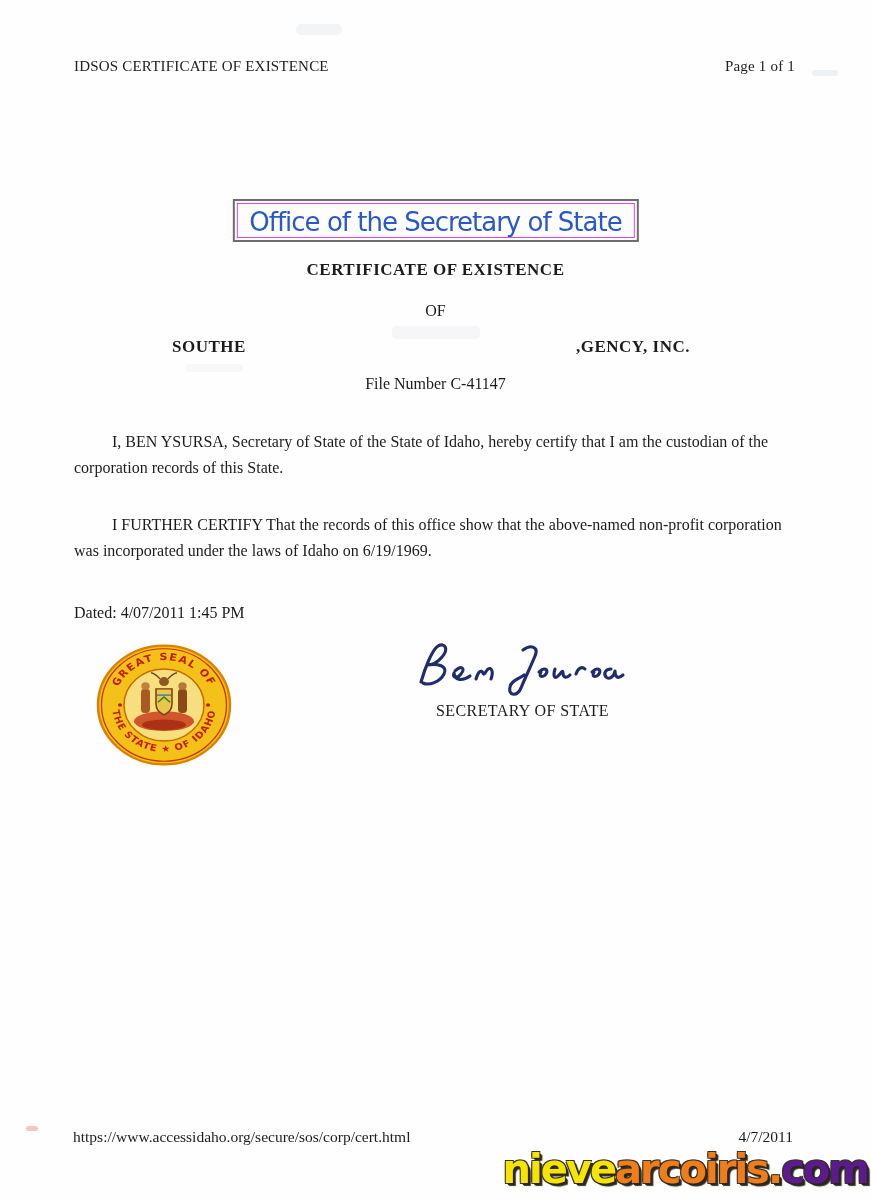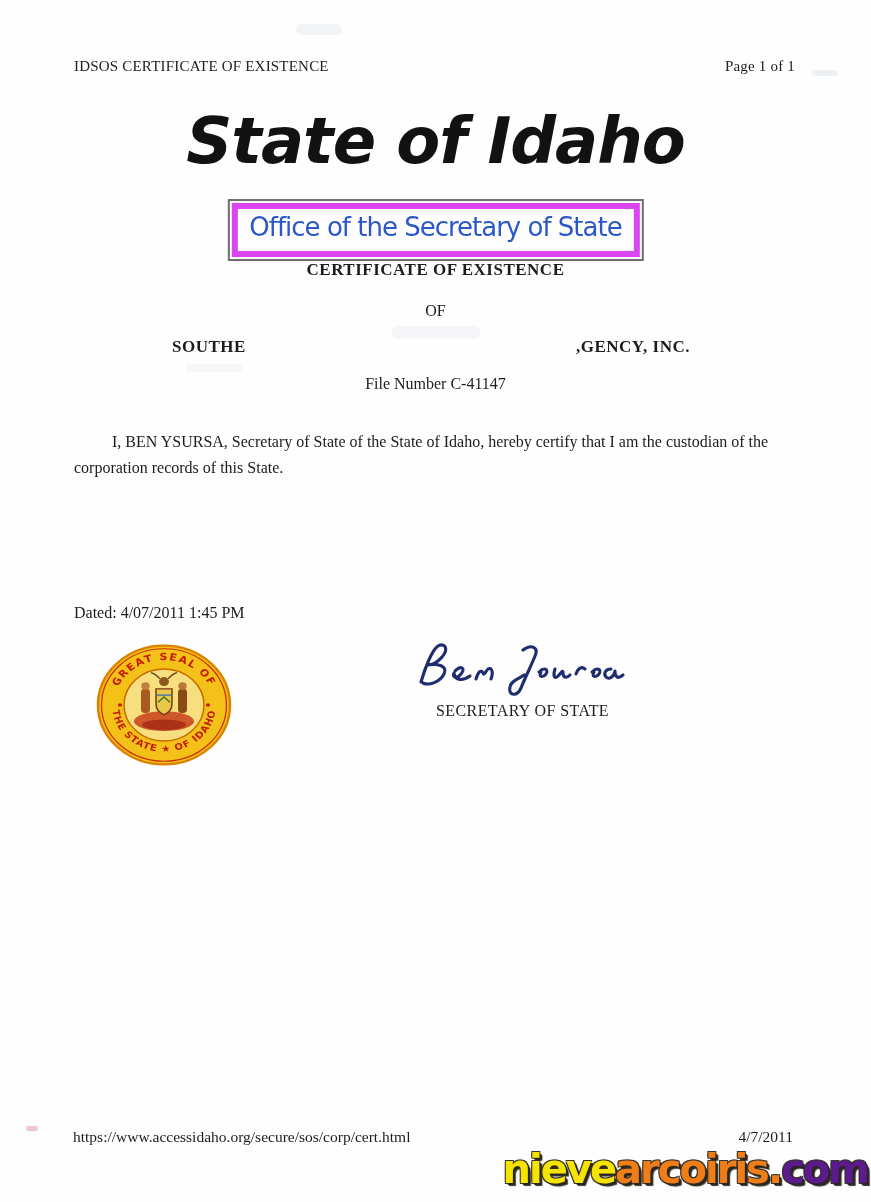--- a/index.html
+++ b/index.html
@@ -17,21 +17,21 @@
   .doc-title{
     left:0;right:0;top:104px;text-align:center;
     font-family:"DejaVu Sans", sans-serif;font-weight:bold;font-style:italic;
     font-size:64px;letter-spacing:-1px;color:#121212;
   }
   .office-box-outer{
     top:199px;left:50%;transform:translateX(-50%);
     border:2px solid #6e6e6e;padding:2px;background:#fdfdfd;
   }
   .office-box-inner{
-    border:6px solid #d946ef;padding:3px 12px 9px 12px;
+    border:1px solid #d946ef;padding:3px 12px 0 12px;
   }
   .office-text{
     font-family:"DejaVu Sans", sans-serif;font-size:26px;letter-spacing:-1px;
     color:#2b58c8;white-space:nowrap;
   }
   
   .center-line{left:0;right:0;text-align:center;}
   .cert-heading{top:260px;font-size:17px;font-weight:bold;letter-spacing:.5px;}
   .of-label{top:302px;font-size:16px;}
   .entity-row{top:337px;left:0;right:0;height:24px;font-size:17px;font-weight:bold;letter-spacing:.5px;}
@@ -74,37 +74,37 @@
 
   <div class="abs artifact" style="left:296px;top:24px;width:46px;height:11px;"></div>
   <div class="abs artifact" style="left:812px;top:70px;width:26px;height:6px;background:#eef1f4;"></div>
   <div class="abs artifact" style="left:392px;top:326px;width:88px;height:13px;background:#f6f6f8;"></div>
   <div class="abs artifact" style="left:185px;top:364px;width:58px;height:8px;background:#f7f7f9;"></div>
   <div class="abs artifact" style="left:26px;top:1126px;width:12px;height:5px;background:#f0c6ca;"></div>
 
   <div class="abs hdr hdr-left">IDSOS CERTIFICATE OF EXISTENCE</div>
   <div class="abs hdr hdr-right">Page 1 of 1</div>
 
-  <div class="abs doc-title">State of Idaho</div>
   <div class="abs office-box-outer">
     <div class="office-box-inner">
       <span class="office-text">Office of the Secretary of State</span>
     </div>
   </div>
 
   <div class="abs center-line of-label">OF</div>
   <div class="abs center-line cert-heading">CERTIFICATE OF EXISTENCE</div>
   <div class="abs entity-row">
     <span class="entity-left">SOUTHE</span>
     <span class="entity-right">,GENCY, INC.</span>
   </div>
   <div class="abs center-line file-number">File Number C-41147</div>
 
   <div class="abs body-copy">
     <p>I, BEN YSURSA, Secretary of State of the State of Idaho, hereby certify that I am the custodian of the corporation records of this State.</p>
+    <p>I FURTHER CERTIFY That the records of this office show that the above-named non-profit corporation was incorporated under the laws of Idaho on 6/19/1969.</p>
   </div>
   <div class="abs dated">Dated: 4/07/2011 1:45 PM</div>
 
   <svg class="abs seal" width="140" height="126" viewBox="0 0 140 140" preserveAspectRatio="none">
     <defs>
       <path id="sealTop" d="M 20,70 A 50,50 0 0 1 120,70"></path>
       <path id="sealBottom" d="M 18,70 A 52,52 0 0 0 122,70"></path>
     </defs>
     <circle cx="70" cy="70" r="66" fill="#f3c117" stroke="#d98200" stroke-width="2.5"></circle>
     <circle cx="70" cy="70" r="62.5" fill="none" stroke="#cc3300" stroke-width="1.3"></circle>

